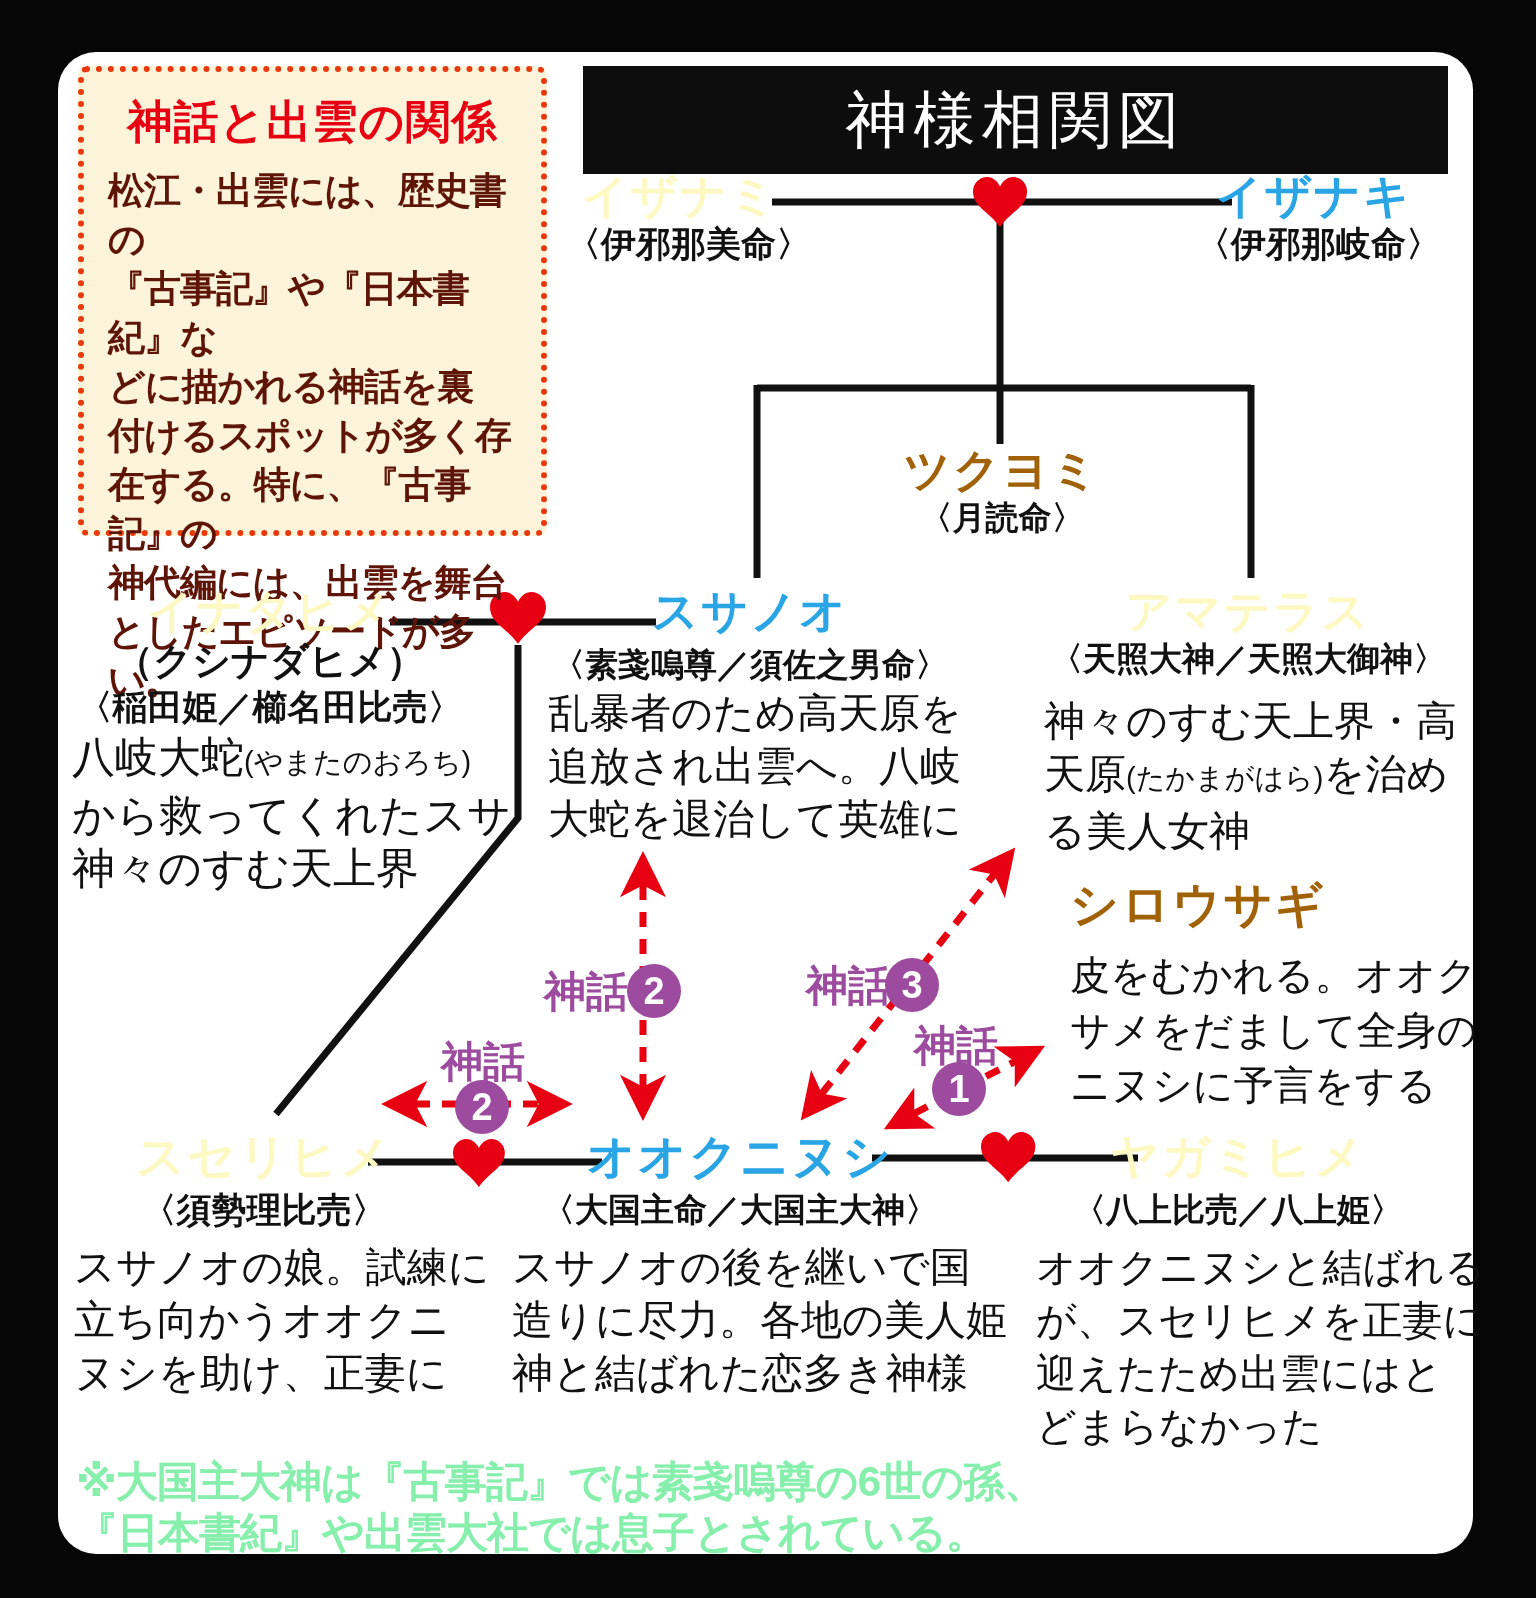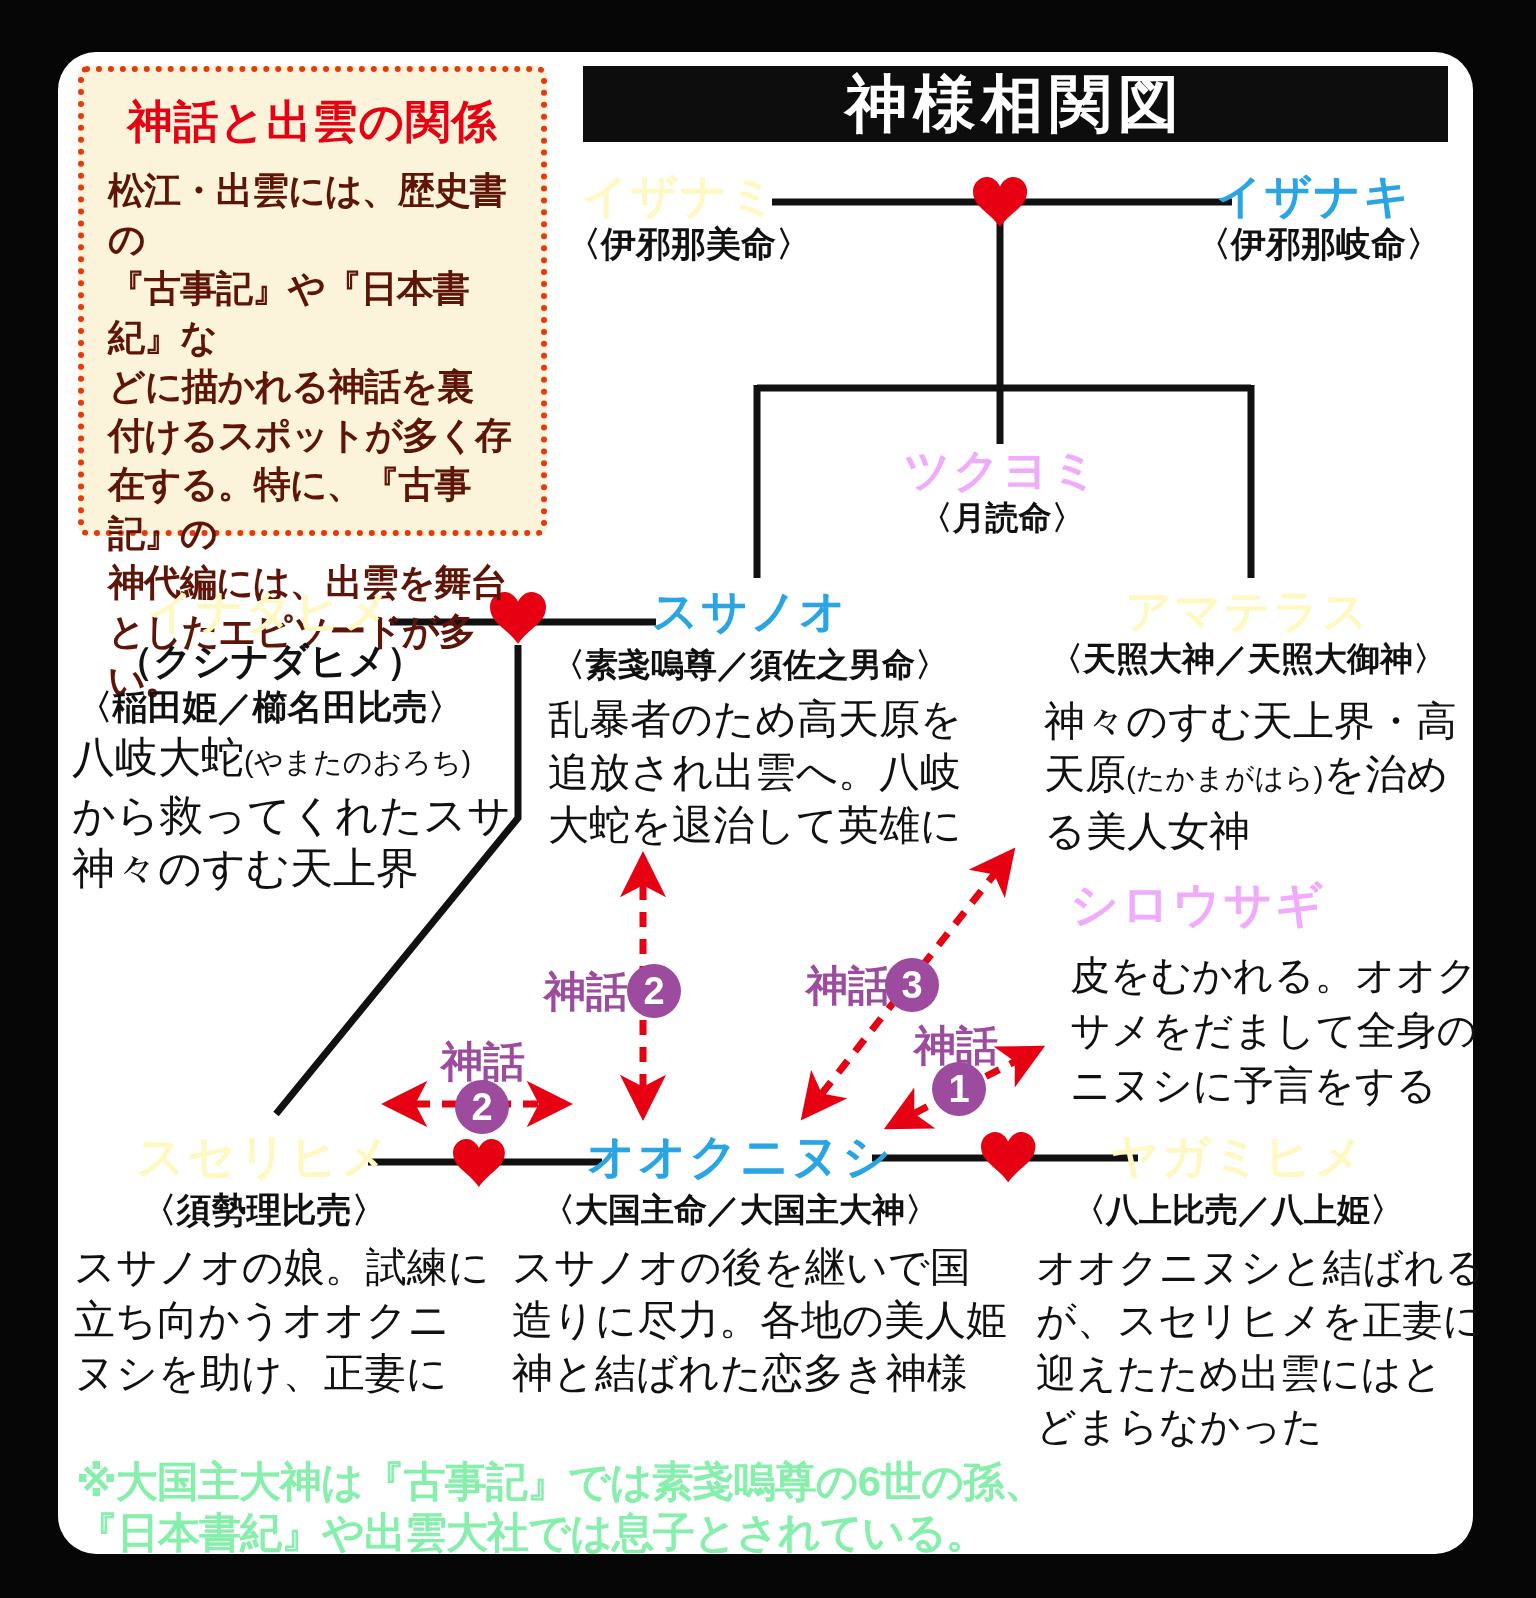--- a/index.html
+++ b/index.html
@@ -25,32 +25,32 @@
     margin-top:20px;text-align:center;
     font-size:45px;font-weight:800;color:#E60012;letter-spacing:1px;
   }
   .info-body{
     margin-top:14px;padding:0 24px;
     font-size:37px;line-height:49px;font-weight:700;color:#5E1507;
     text-align:left;letter-spacing:-1px;
   }
   
   .banner{
-    position:absolute;left:583px;top:66px;width:865px;height:76px;
+    position:absolute;left:583px;top:66px;width:865px;height:108px;
     background:#0d0d0d;color:#fff;z-index:4;
     display:flex;align-items:center;justify-content:center;
-    font-size:62px;font-weight:700;letter-spacing:6px;
+    font-size:62px;font-weight:400;letter-spacing:6px;
   }
   
   .col{position:absolute;text-align:center;z-index:4;}
   .gname{font-size:46px;font-weight:800;letter-spacing:2px;line-height:52px;white-space:nowrap;}
   .gname.big{font-size:48px;line-height:62px;}
   .pink{color:#fef9c3}
   .blue{color:#29A4E4}
-  .blk{color:#f0abfc}
+  .blk{color:#a16207}
   .reading{font-size:35px;font-weight:600;color:#111;line-height:44px;white-space:nowrap;}
   .reading.sm{font-size:33px;}
   .aka{font-size:38px;font-weight:600;color:#111;line-height:48px;white-space:nowrap;}
   .desc{font-size:41px;font-weight:500;color:#111;text-align:left;line-height:53px;white-space:nowrap;}
   .desc .small, .small-read{font-size:29px;}
   
   .badge-label{
     position:absolute;z-index:6;color:#9C4B9E;
     font-size:42px;font-weight:800;white-space:nowrap;letter-spacing:0px;
   }
@@ -142,21 +142,21 @@
     <div class="desc" style="padding-left:8px;margin-top:2px">
       <div><span style="font-size:43px">八岐大蛇</span><span class="small-read">(やまたのおろち)</span></div>
       <div style="font-size:43px">から救ってくれたスサ</div>
       <div style="font-size:43px">神々のすむ天上界</div>
     </div>
   </div>
 
   <div class="col" style="left:542px;top:585px;width:416px">
     <div class="gname blue">スサノオ</div>
     <div class="reading sm" style="margin-top:6px">〈素戔嗚尊／須佐之男命〉</div>
-    <div class="desc" style="padding-left:6px;margin-top:6px">
+    <div class="desc" style="padding-left:6px;margin-top:0">
       <div>乱暴者のため高天原を</div>
       <div>追放され出雲へ。八岐</div>
       <div>大蛇を退治して英雄に</div>
     </div>
   </div>
 
   <div class="col" style="left:1036px;top:585px;width:424px">
     <div class="gname pink">アマテラス</div>
     <div class="reading sm" style="">〈天照大神／天照大御神〉</div>
     <div class="desc" style="padding-left:8px;margin-top:14px">

